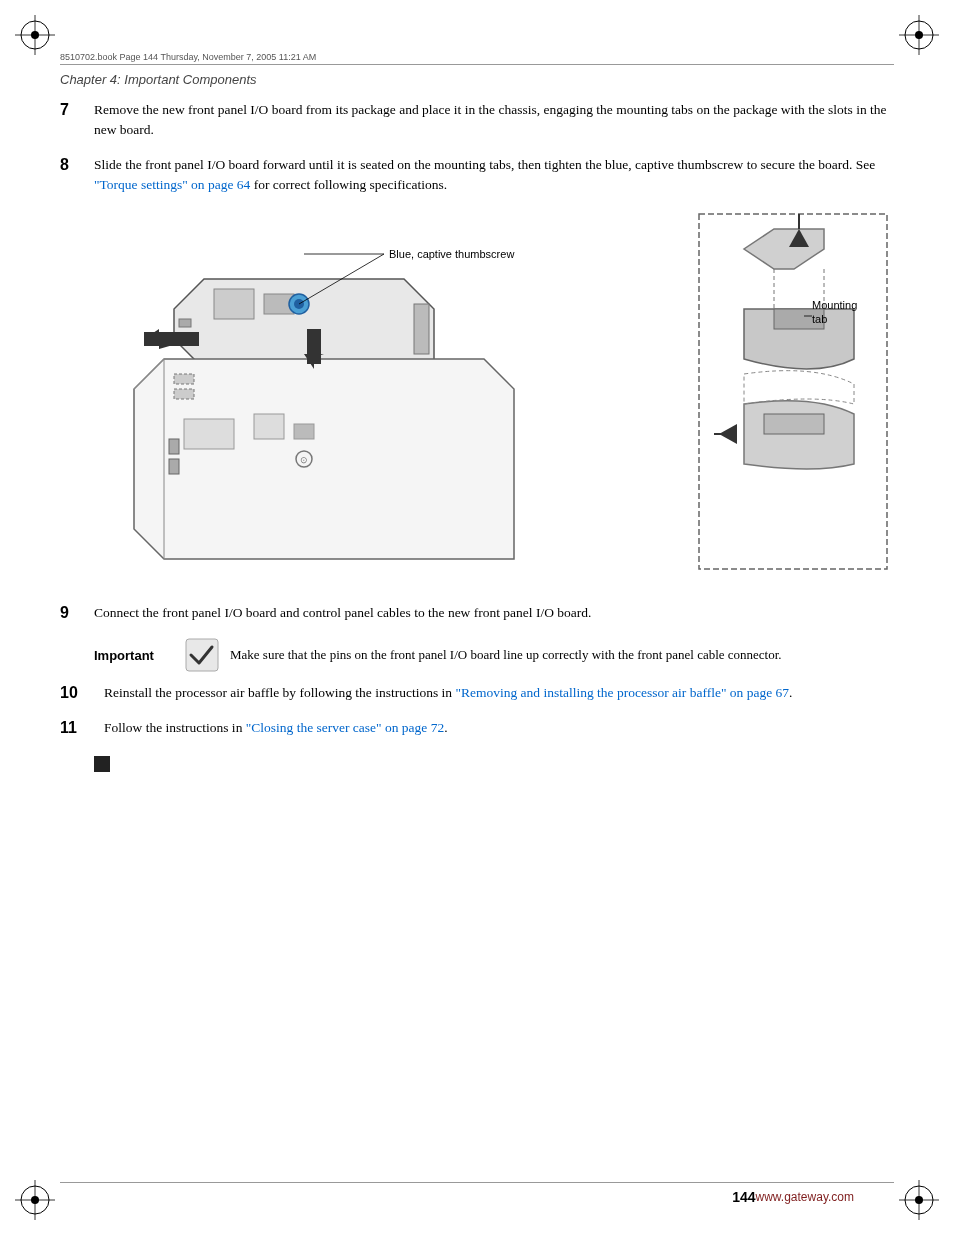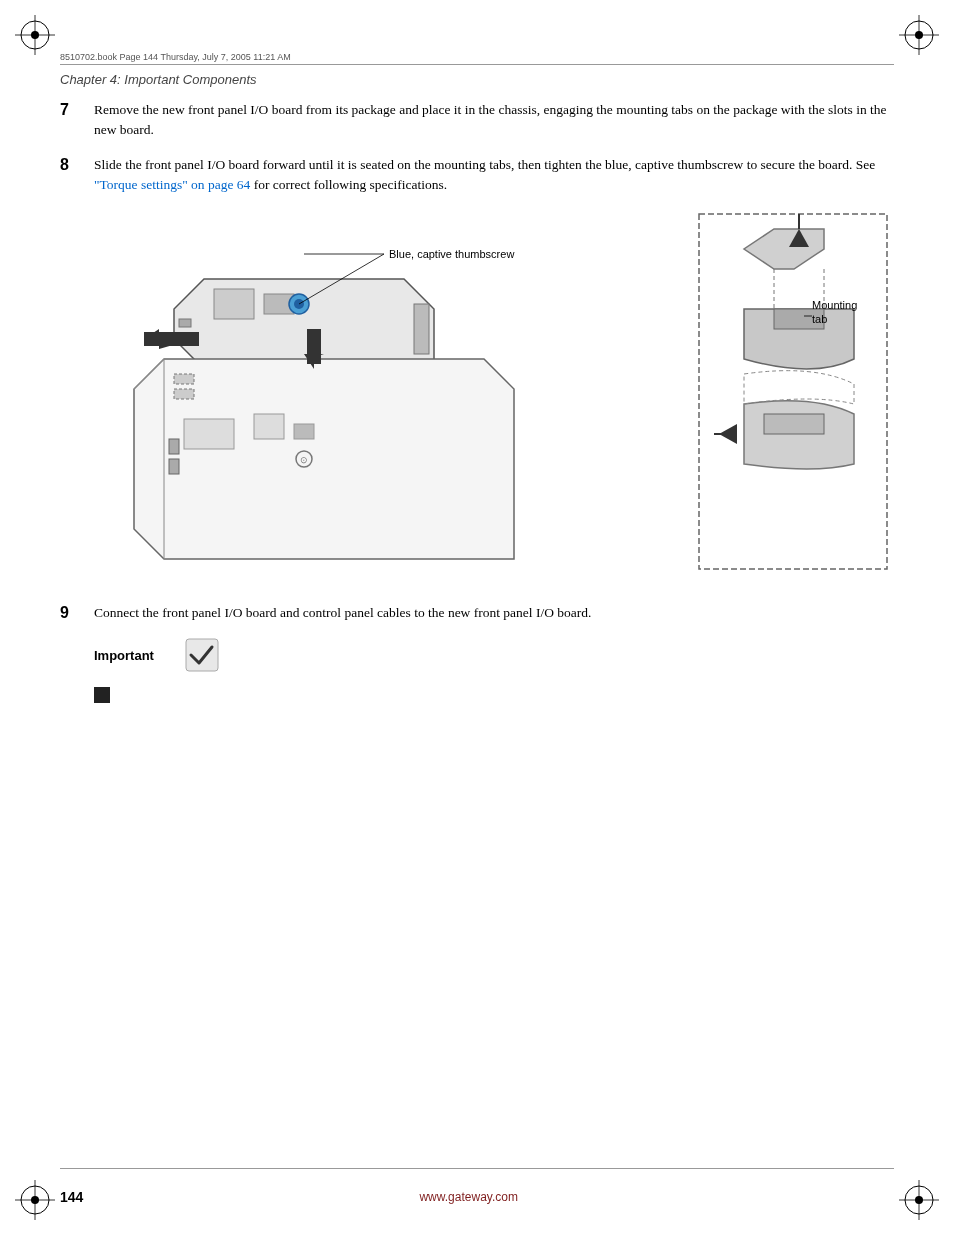--- a/index.html
+++ b/index.html
@@ -133,24 +133,24 @@
       margin-left: 34px;
       margin-top: 4px;
     }
 
     .footer {
       position: absolute;
       bottom: 30px;
       left: 60px;
       right: 60px;
       display: flex;
-      justify-content: space-between;
+      justify-content: flex-end;
       align-items: center;
       border-top: 1px solid #999;
-      padding-top: 20px;
+      padding-top: 6px;
     }
 
     .page-number {
       font-size: 14px;
       font-weight: bold;
       font-family: Arial, sans-serif;
     }
 
     .footer-url {
       font-size: 12px;
@@ -188,21 +188,21 @@
 <div class="corner-mark corner-br">
   <svg viewBox="0 0 40 40" fill="none">
     <circle cx="20" cy="20" r="14" stroke="#000" stroke-width="1"></circle>
     <circle cx="20" cy="20" r="4" fill="#000"></circle>
     <line x1="20" y1="0" x2="20" y2="40" stroke="#000" stroke-width="0.8"></line>
     <line x1="0" y1="20" x2="40" y2="20" stroke="#000" stroke-width="0.8"></line>
   </svg>
 </div>
 
 <div class="header-bar">
-  <span>8510702.book  Page 144  Thursday, July 7, 2005  11:21 AM</span>
+  <span>8510702.book  Page 144  Thursday, November 7, 2005  11:21 AM</span>
 </div>
 
 <div class="chapter-heading">Chapter 4:  Important Components</div>
 
 <div class="content-area">
 
   <div class="step">
     <div class="step-num">7</div>
     <div class="step-text">Remove the new front panel I/O board from its package and place it in the chassis, engaging the mounting tabs on the package with the slots in the new board.</div>
   </div>
@@ -316,23 +316,36 @@
 
   <div class="important-box">
     <div class="important-label">Important</div>
 
     <div class="important-icon">
       <svg viewBox="0 0 36 36" width="36" height="36" xmlns="http://www.w3.org/2000/svg">
         <rect x="2" y="2" width="32" height="32" rx="3" fill="#e8e8e8" stroke="#aaa" stroke-width="1"></rect>
         <polyline points="7,18 15,26 28,10" fill="none" stroke="#333" stroke-width="3" stroke-linecap="round" stroke-linejoin="round"></polyline>
       </svg>
     </div>
-  </div>
-
-
+    <div class="important-text">Make sure that the pins on the front panel I/O board line up correctly with the front panel cable connector.</div>
+  </div>
+
+  <div class="step">
+    <div class="step-num" style="font-size:16px;font-weight:bold;font-family:Arial,sans-serif;min-width:44px;">10</div>
+    <div class="step-text">
+      <span>Reinstall the processor air baffle by following the instructions in </span><a class="link">"Removing and installing the processor air baffle" on page 67</a><span>.</span>
+    </div>
+  </div>
+
+  <div class="step">
+    <div class="step-num" style="font-size:16px;font-weight:bold;font-family:Arial,sans-serif;min-width:44px;">11</div>
+    <div class="step-text">
+      <span>Follow the instructions in </span><a class="link">"Closing the server case" on page 72</a><span>.</span>
+    </div>
+  </div>
 
   <div style="margin-top:6px;">
     <div class="end-mark"></div>
   </div>
 
 </div>
 
 <div class="footer">
   <div class="page-number">144</div>
   <div class="footer-url">www.gateway.com</div>

